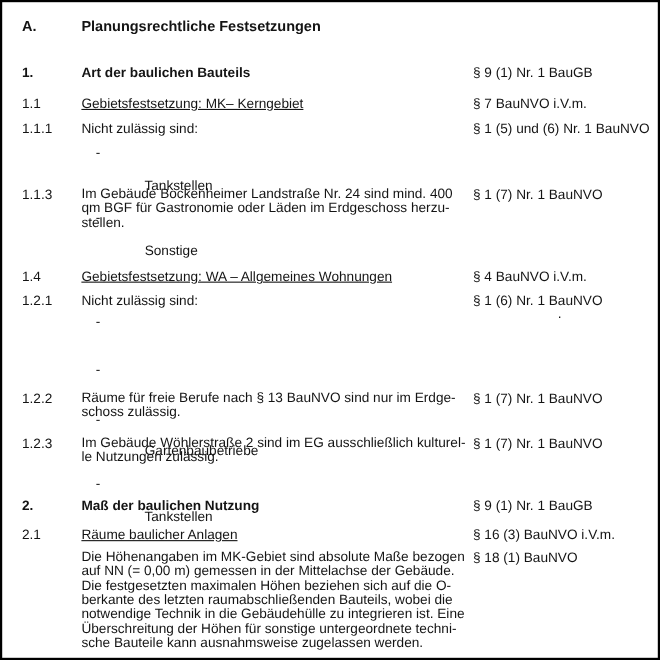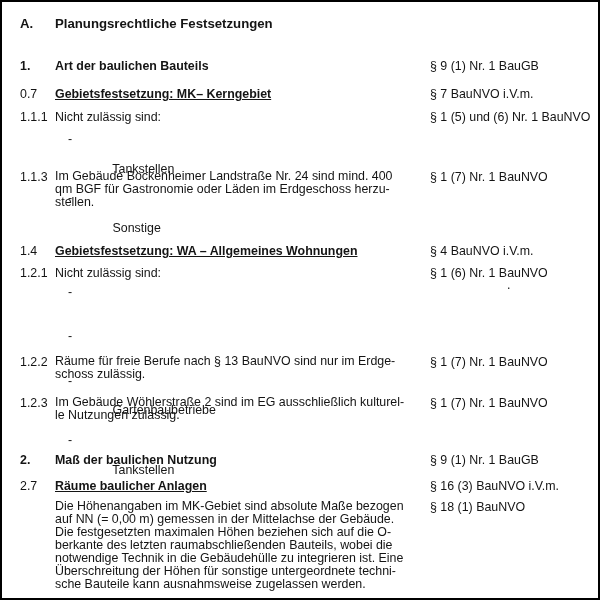--- a/index.html
+++ b/index.html
@@ -19,32 +19,32 @@
     overflow: hidden;
   }
   .row { position: absolute; left: 0; right: 0; }
   .num {
     position: absolute;
     left: 18px;
     white-space: nowrap;
   }
   .content {
     position: absolute;
-    left: 53px;
+    left: 72px;
     width: 362px;
     white-space: pre;
   }
   .ref {
     position: absolute;
     left: 428px;
     width: 172px;
     white-space: nowrap;
   }
   .bold { font-weight: bold; }
-  .underline { text-decoration: underline; font-weight: bold; }
+  .underline { text-decoration: underline; }
   .head-size { font-size: 13.2px; }
   .para { line-height: 13px; }
   .bullets .bullet-line {
     position: relative;
     padding-left: 30px;
     line-height: 14.8px;
     white-space: pre;
   }
   .bullets .dash {
     position: absolute;
@@ -68,21 +68,21 @@
     <span class="content bold head-size">Planungsrechtliche Festsetzungen</span>
   </div>
 
   <div class="row" style="top:57px">
     <span class="num bold">1.</span>
     <span class="content bold">Art der baulichen Bauteils</span>
     <span class="ref">§ 9 (1) Nr. 1 BauGB</span>
   </div>
 
   <div class="row" style="top:85px">
-    <span class="num">0.7</span>
+    <span class="num">1.1</span>
     <span class="content underline">Gebietsfestsetzung: MK– Kerngebiet</span>
     <span class="ref">§ 7 BauNVO i.V.m.</span>
   </div>
 
   <div class="row" style="top:108px">
     <span class="num">1.1.1</span>
     <span class="content">Nicht zulässig sind:</span>
     <span class="ref">§ 1 (5) und (6) Nr. 1 BauNVO</span>
   </div>
 
@@ -154,21 +154,21 @@
     <span class="ref">§ 1 (7) Nr. 1 BauNVO</span>
   </div>
 
   <div class="row" style="top:451px">
     <span class="num bold">2.</span>
     <span class="content bold">Maß der baulichen Nutzung</span>
     <span class="ref">§ 9 (1) Nr. 1 BauGB</span>
   </div>
 
   <div class="row" style="top:477px">
-    <span class="num">2.7</span>
+    <span class="num">2.1</span>
     <span class="content underline">Räume baulicher Anlagen</span>
     <span class="ref">§ 16 (3) BauNVO i.V.m.</span>
   </div>
 
   <div class="row" style="top:498px">
     <span class="content para">Die Höhenangaben im MK-Gebiet sind absolute Maße bezogen
 auf NN (= 0,00 m) gemessen in der Mittelachse der Gebäude.
 Die festgesetzten maximalen Höhen beziehen sich auf die O-
 berkante des letzten raumabschließenden Bauteils, wobei die
 notwendige Technik in die Gebäudehülle zu integrieren ist. Eine

